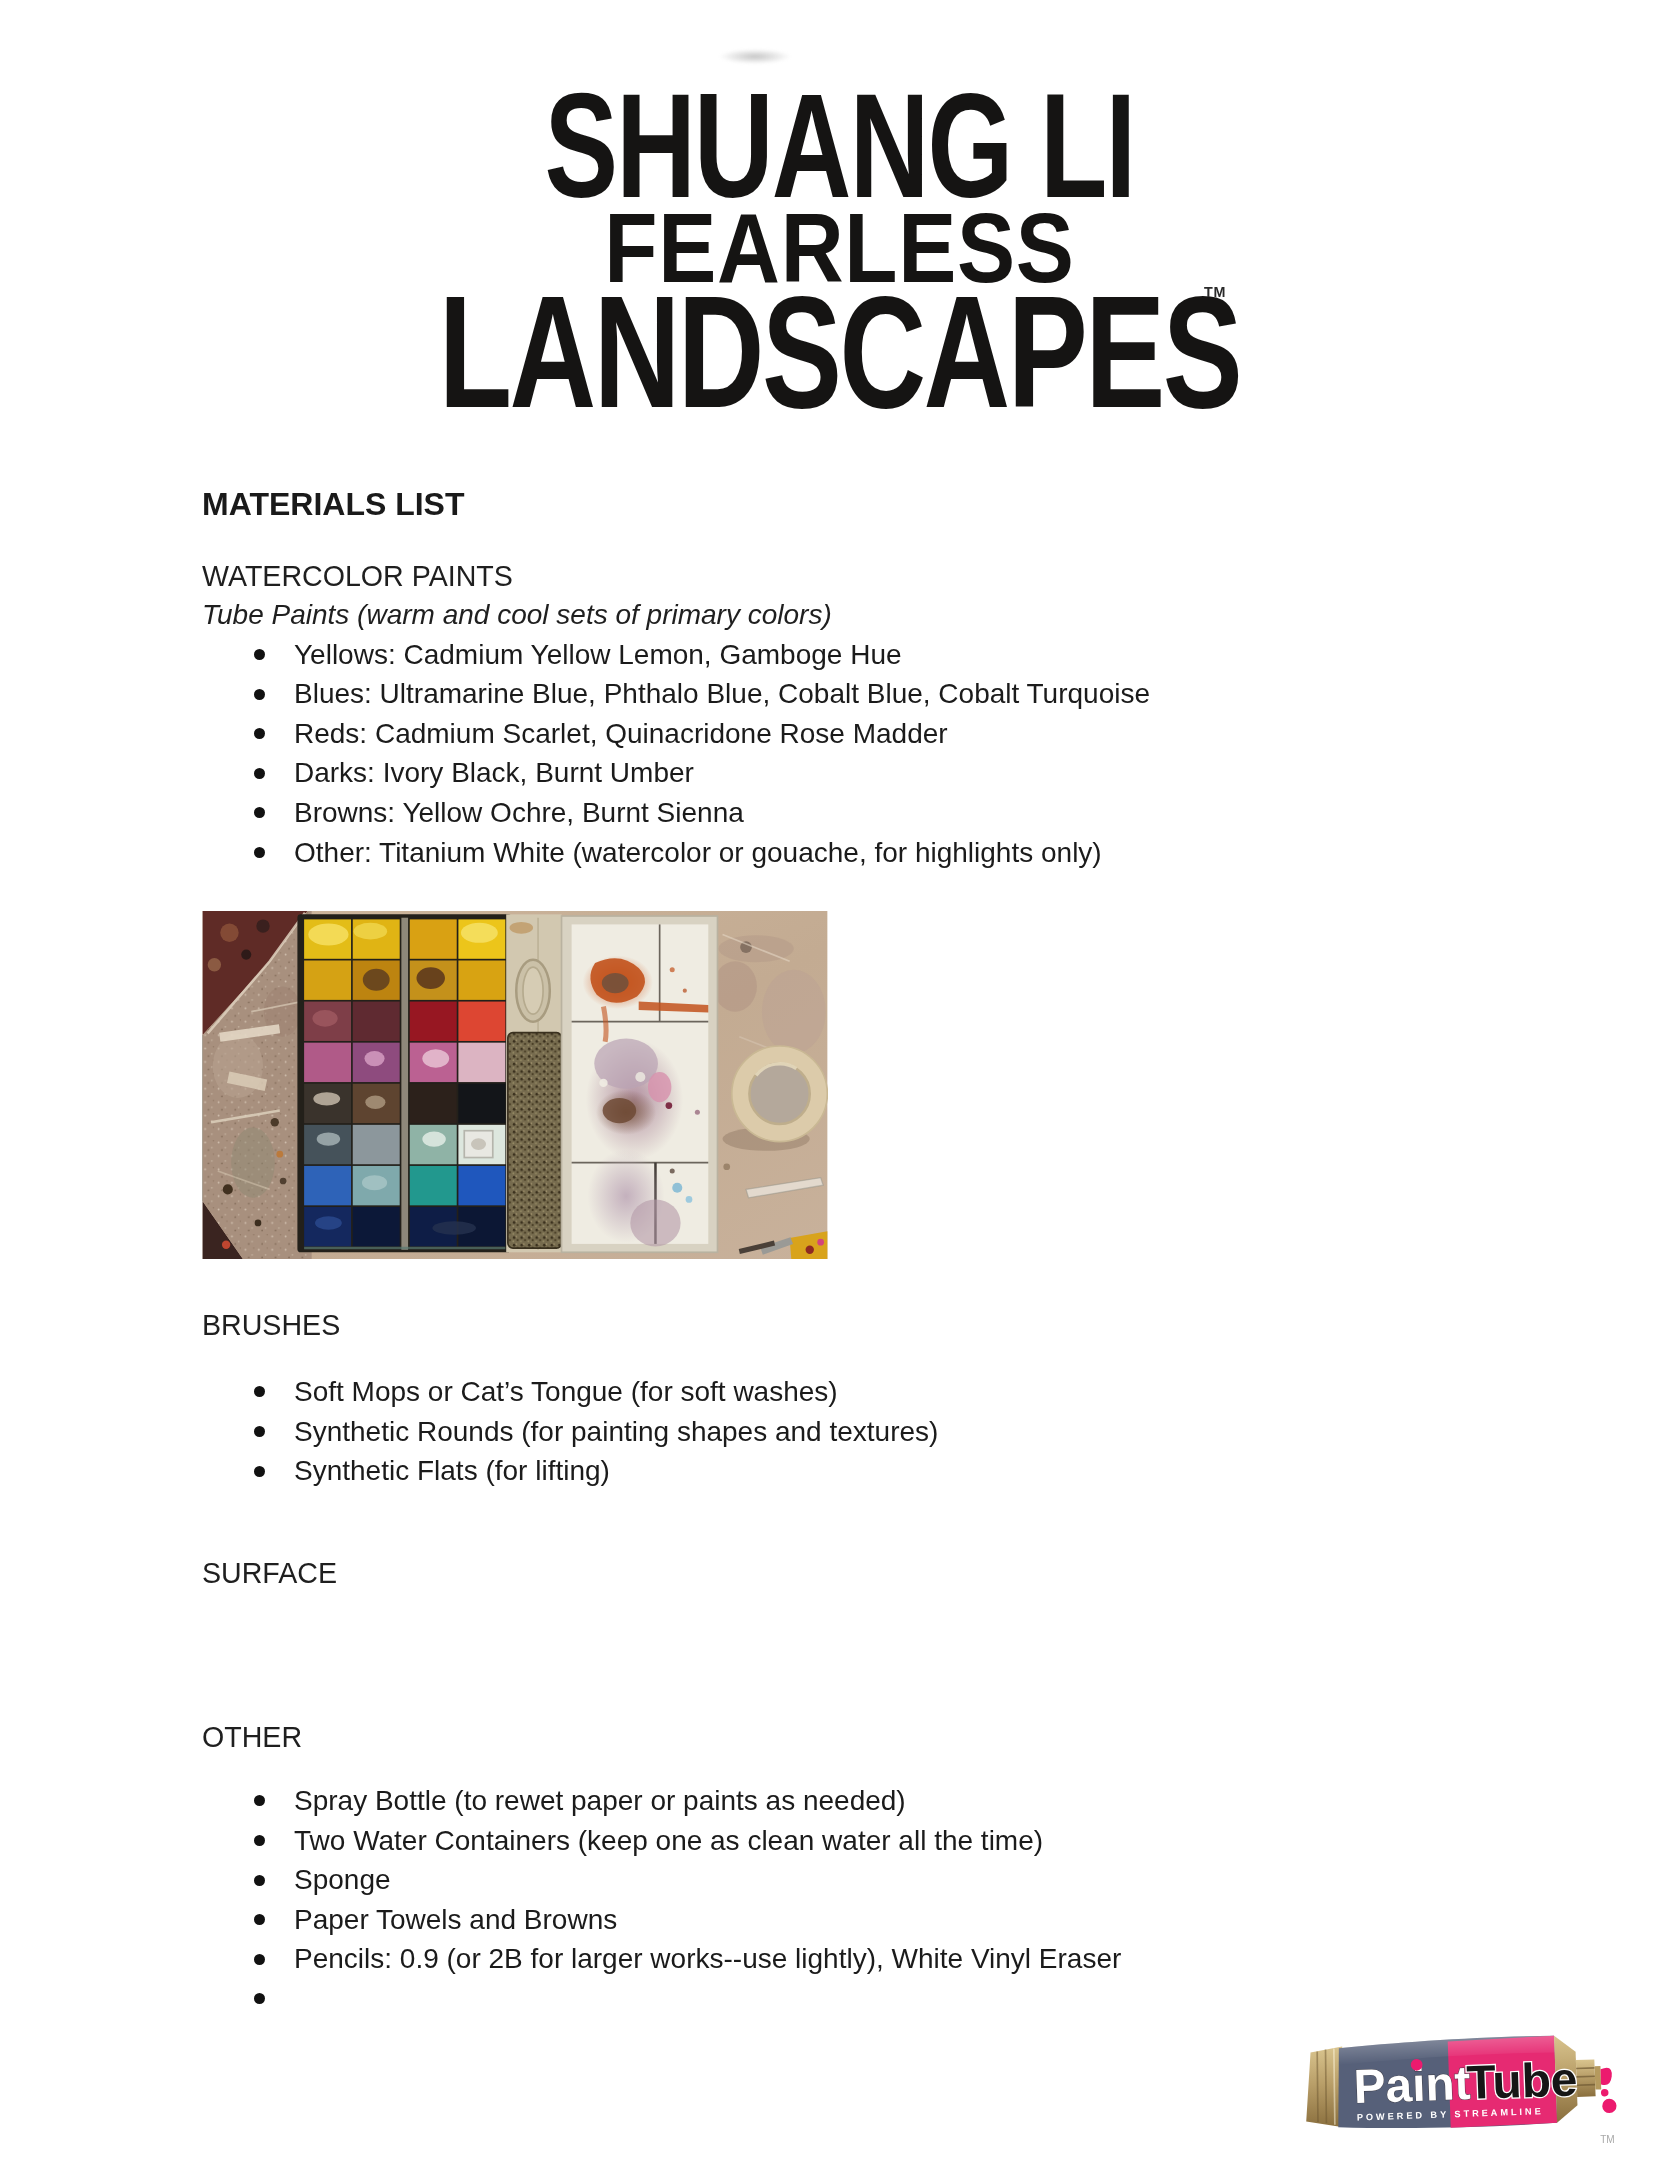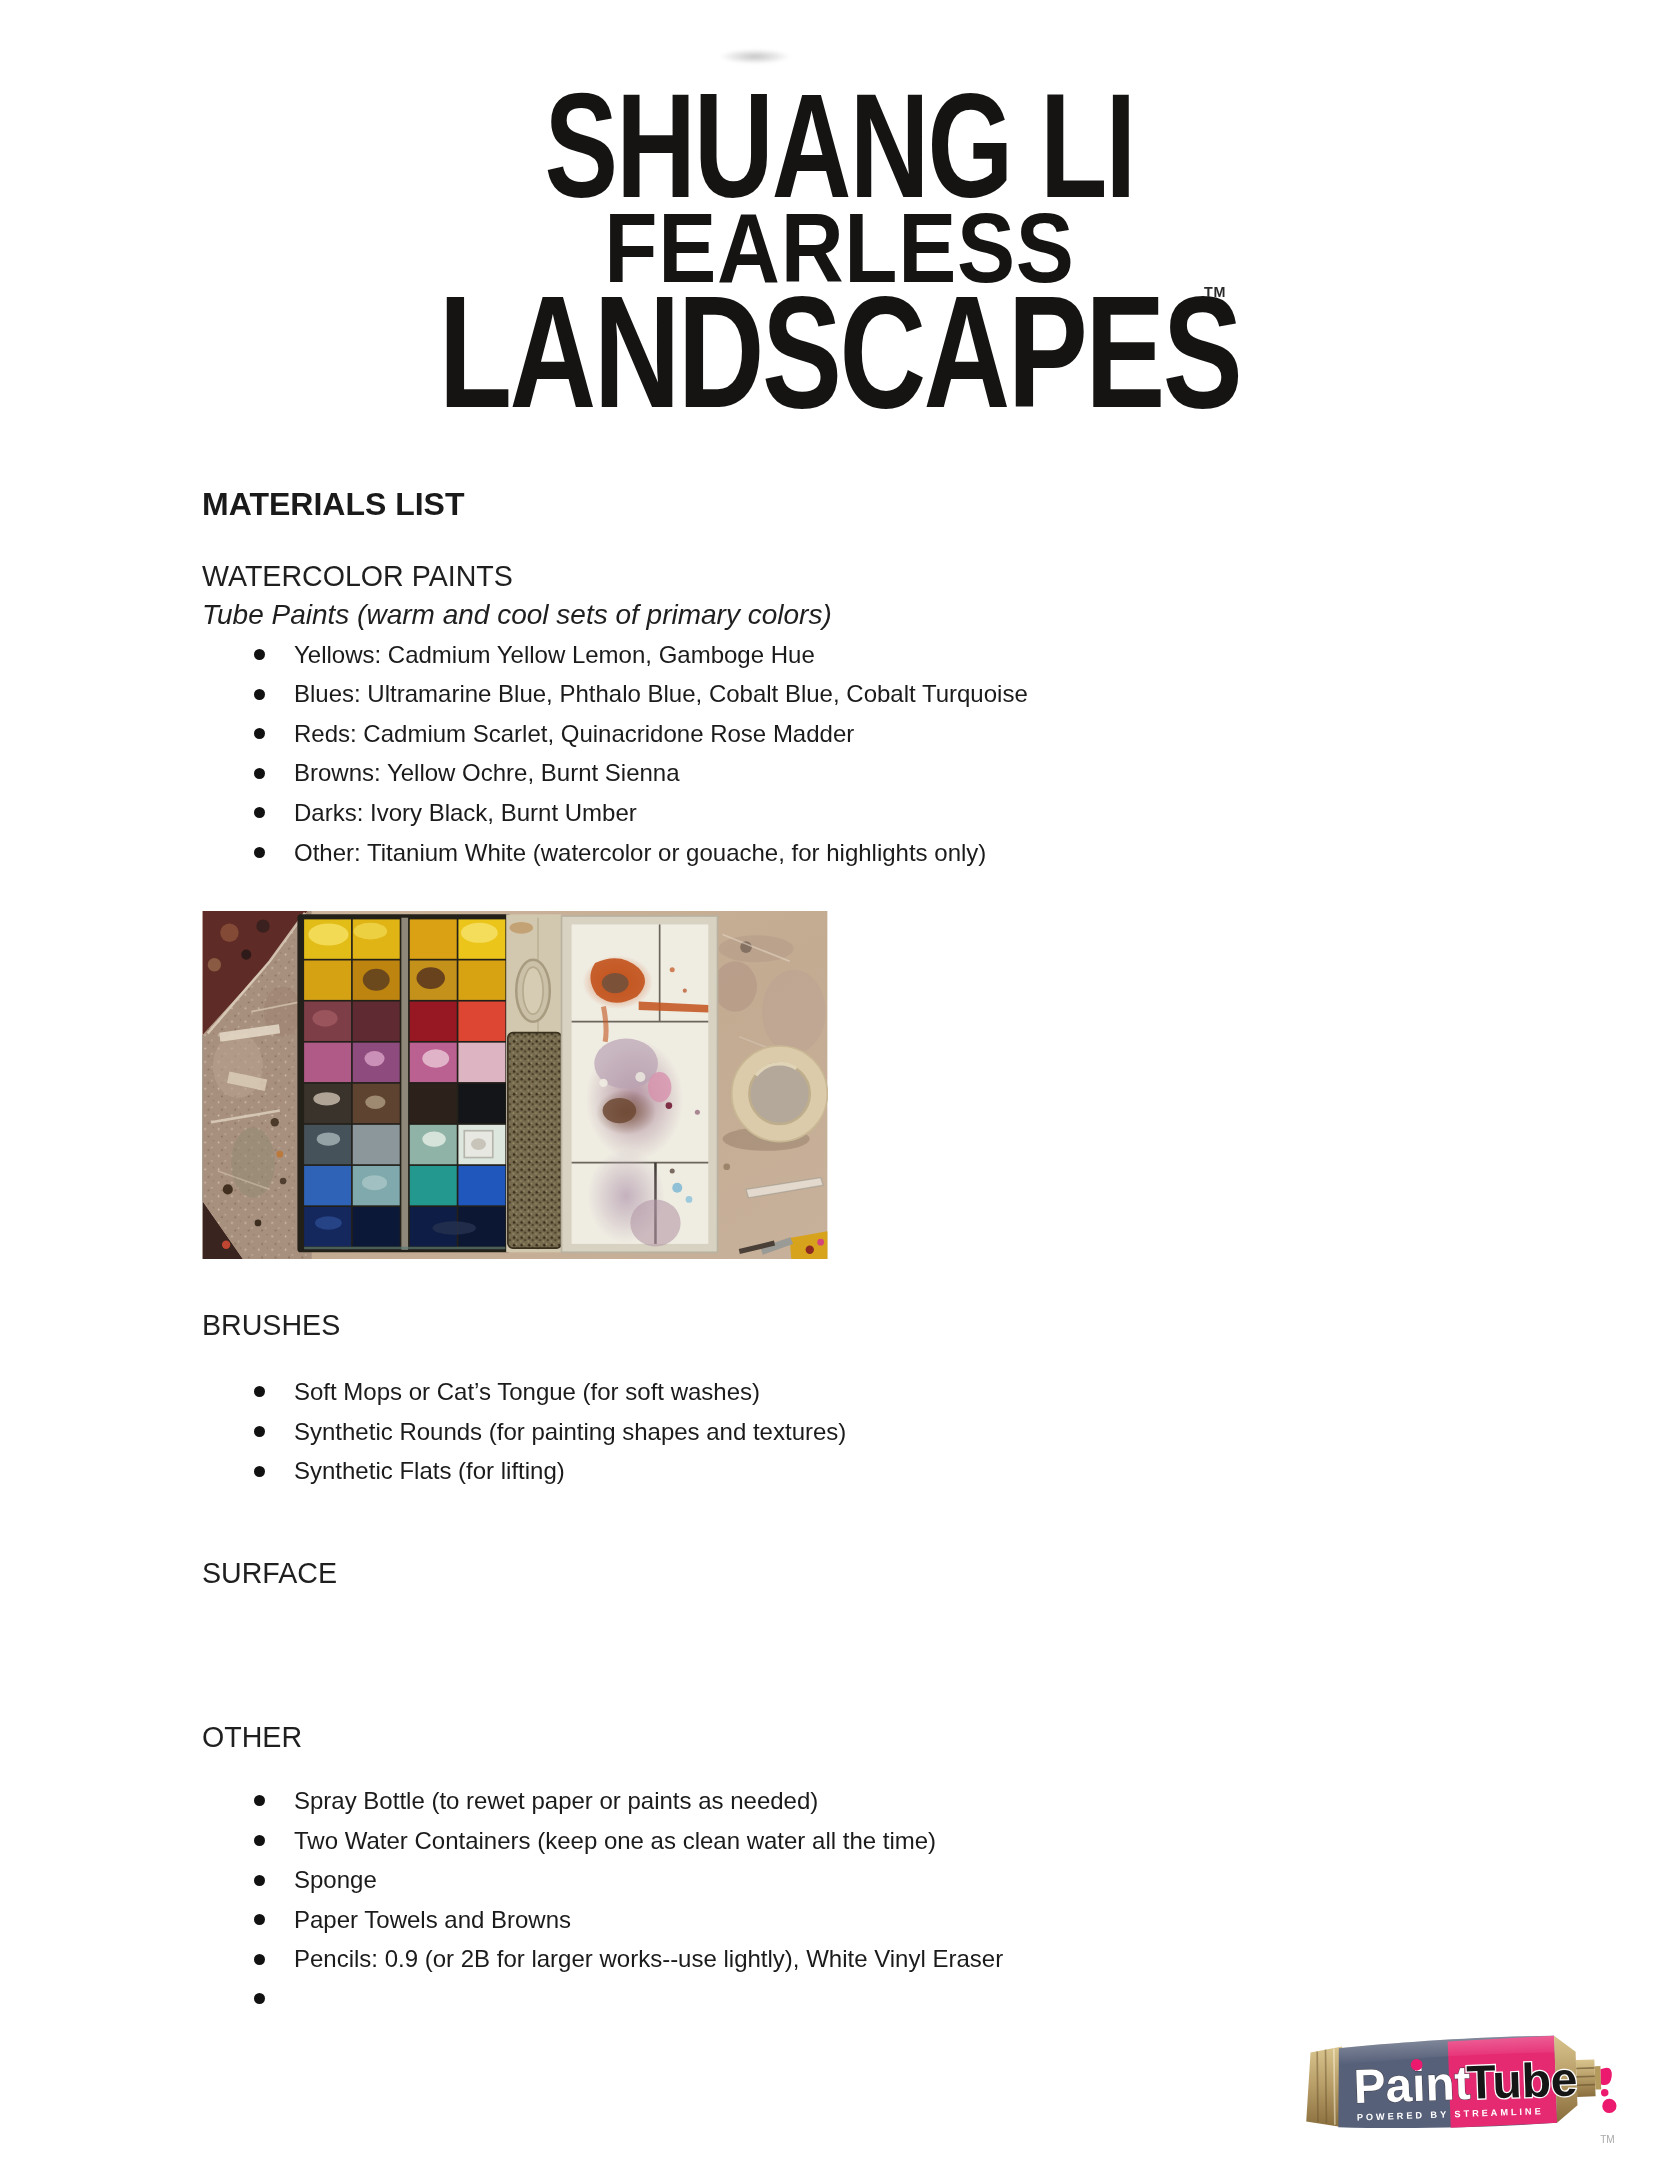--- a/index.html
+++ b/index.html
@@ -19,21 +19,21 @@
   .smudge{position:absolute;left:719px;top:49px;width:72px;height:15px;
     background:radial-gradient(ellipse at center, rgba(150,150,150,.55), rgba(150,150,150,0) 70%);
     filter:blur(1.7px);}
   
   .page-title{position:absolute;left:202px;top:485px;margin:0;
     font-size:32px;font-weight:bold;line-height:39px;color:#1a1a1a;letter-spacing:0;}
   .sec{position:absolute;left:202px;width:1310px;}
   .sec h2{margin:0;font-size:28.6px;font-weight:400;line-height:37px;color:#1f1f1f;}
   .sec .sub{font-size:28px;font-style:italic;line-height:39px;color:#1f1f1f;}
   .sec ul{list-style:none;margin:0;padding:0;}
-  .sec li{position:relative;padding-left:92px;font-size:24px;line-height:28.6px;margin-bottom:11px;color:#1b1b1b;}
+  .sec li{position:relative;padding-left:92px;font-size:28px;line-height:28.6px;margin-bottom:11px;color:#1b1b1b;}
   .dot{position:absolute;left:52px;top:8.4px;width:11px;height:11px;border-radius:50%;background:#111;}
   .sec1{top:558px;}  .sec1 ul{margin-top:6.7px;}
   .sec2{top:1307px;} .sec2 ul{margin-top:34px;}
   .sec3{top:1555px;} .sec3 ul{margin-top:30px;}
   .sec4{top:1719px;} .sec4 ul{margin-top:31px;}
   
   .photo{position:absolute;left:202px;top:911px;width:626px;height:348px;}
   .photo svg{display:block;}
   
   .brand{position:absolute;left:1300px;top:2022px;width:327px;height:133px;}
@@ -54,22 +54,22 @@
 
   <h1 class="page-title">MATERIALS LIST</h1>
 
   <section class="sec sec1">
     <h2>WATERCOLOR PAINTS</h2>
     <div class="sub">Tube Paints (warm and cool sets of primary colors)</div>
     <ul>
       <li><span class="dot"></span><span>Yellows: Cadmium Yellow Lemon, Gamboge Hue</span></li>
       <li><span class="dot"></span><span>Blues: Ultramarine Blue, Phthalo Blue, Cobalt Blue, Cobalt Turquoise</span></li>
       <li><span class="dot"></span><span>Reds: Cadmium Scarlet, Quinacridone Rose Madder</span></li>
+      <li><span class="dot"></span><span>Darks: Ivory Black, Burnt Umber</span></li>
       <li><span class="dot"></span><span>Browns: Yellow Ochre, Burnt Sienna</span></li>
-      <li><span class="dot"></span><span>Darks: Ivory Black, Burnt Umber</span></li>
       <li><span class="dot"></span><span>Other: Titanium White (watercolor or gouache, for highlights only)</span></li>
     </ul>
   </section>
 
   <figure class="photo" style="margin:0">
     <svg viewBox="0 0 745 415" width="626" height="348" role="img">
       <defs>
         <linearGradient id="tableGrad" x1="0" y1="0" x2="1" y2="1">
           <stop offset="0" stop-color="#cdb69d"></stop>
             <stop offset=".55" stop-color="#c3ab92"></stop>

